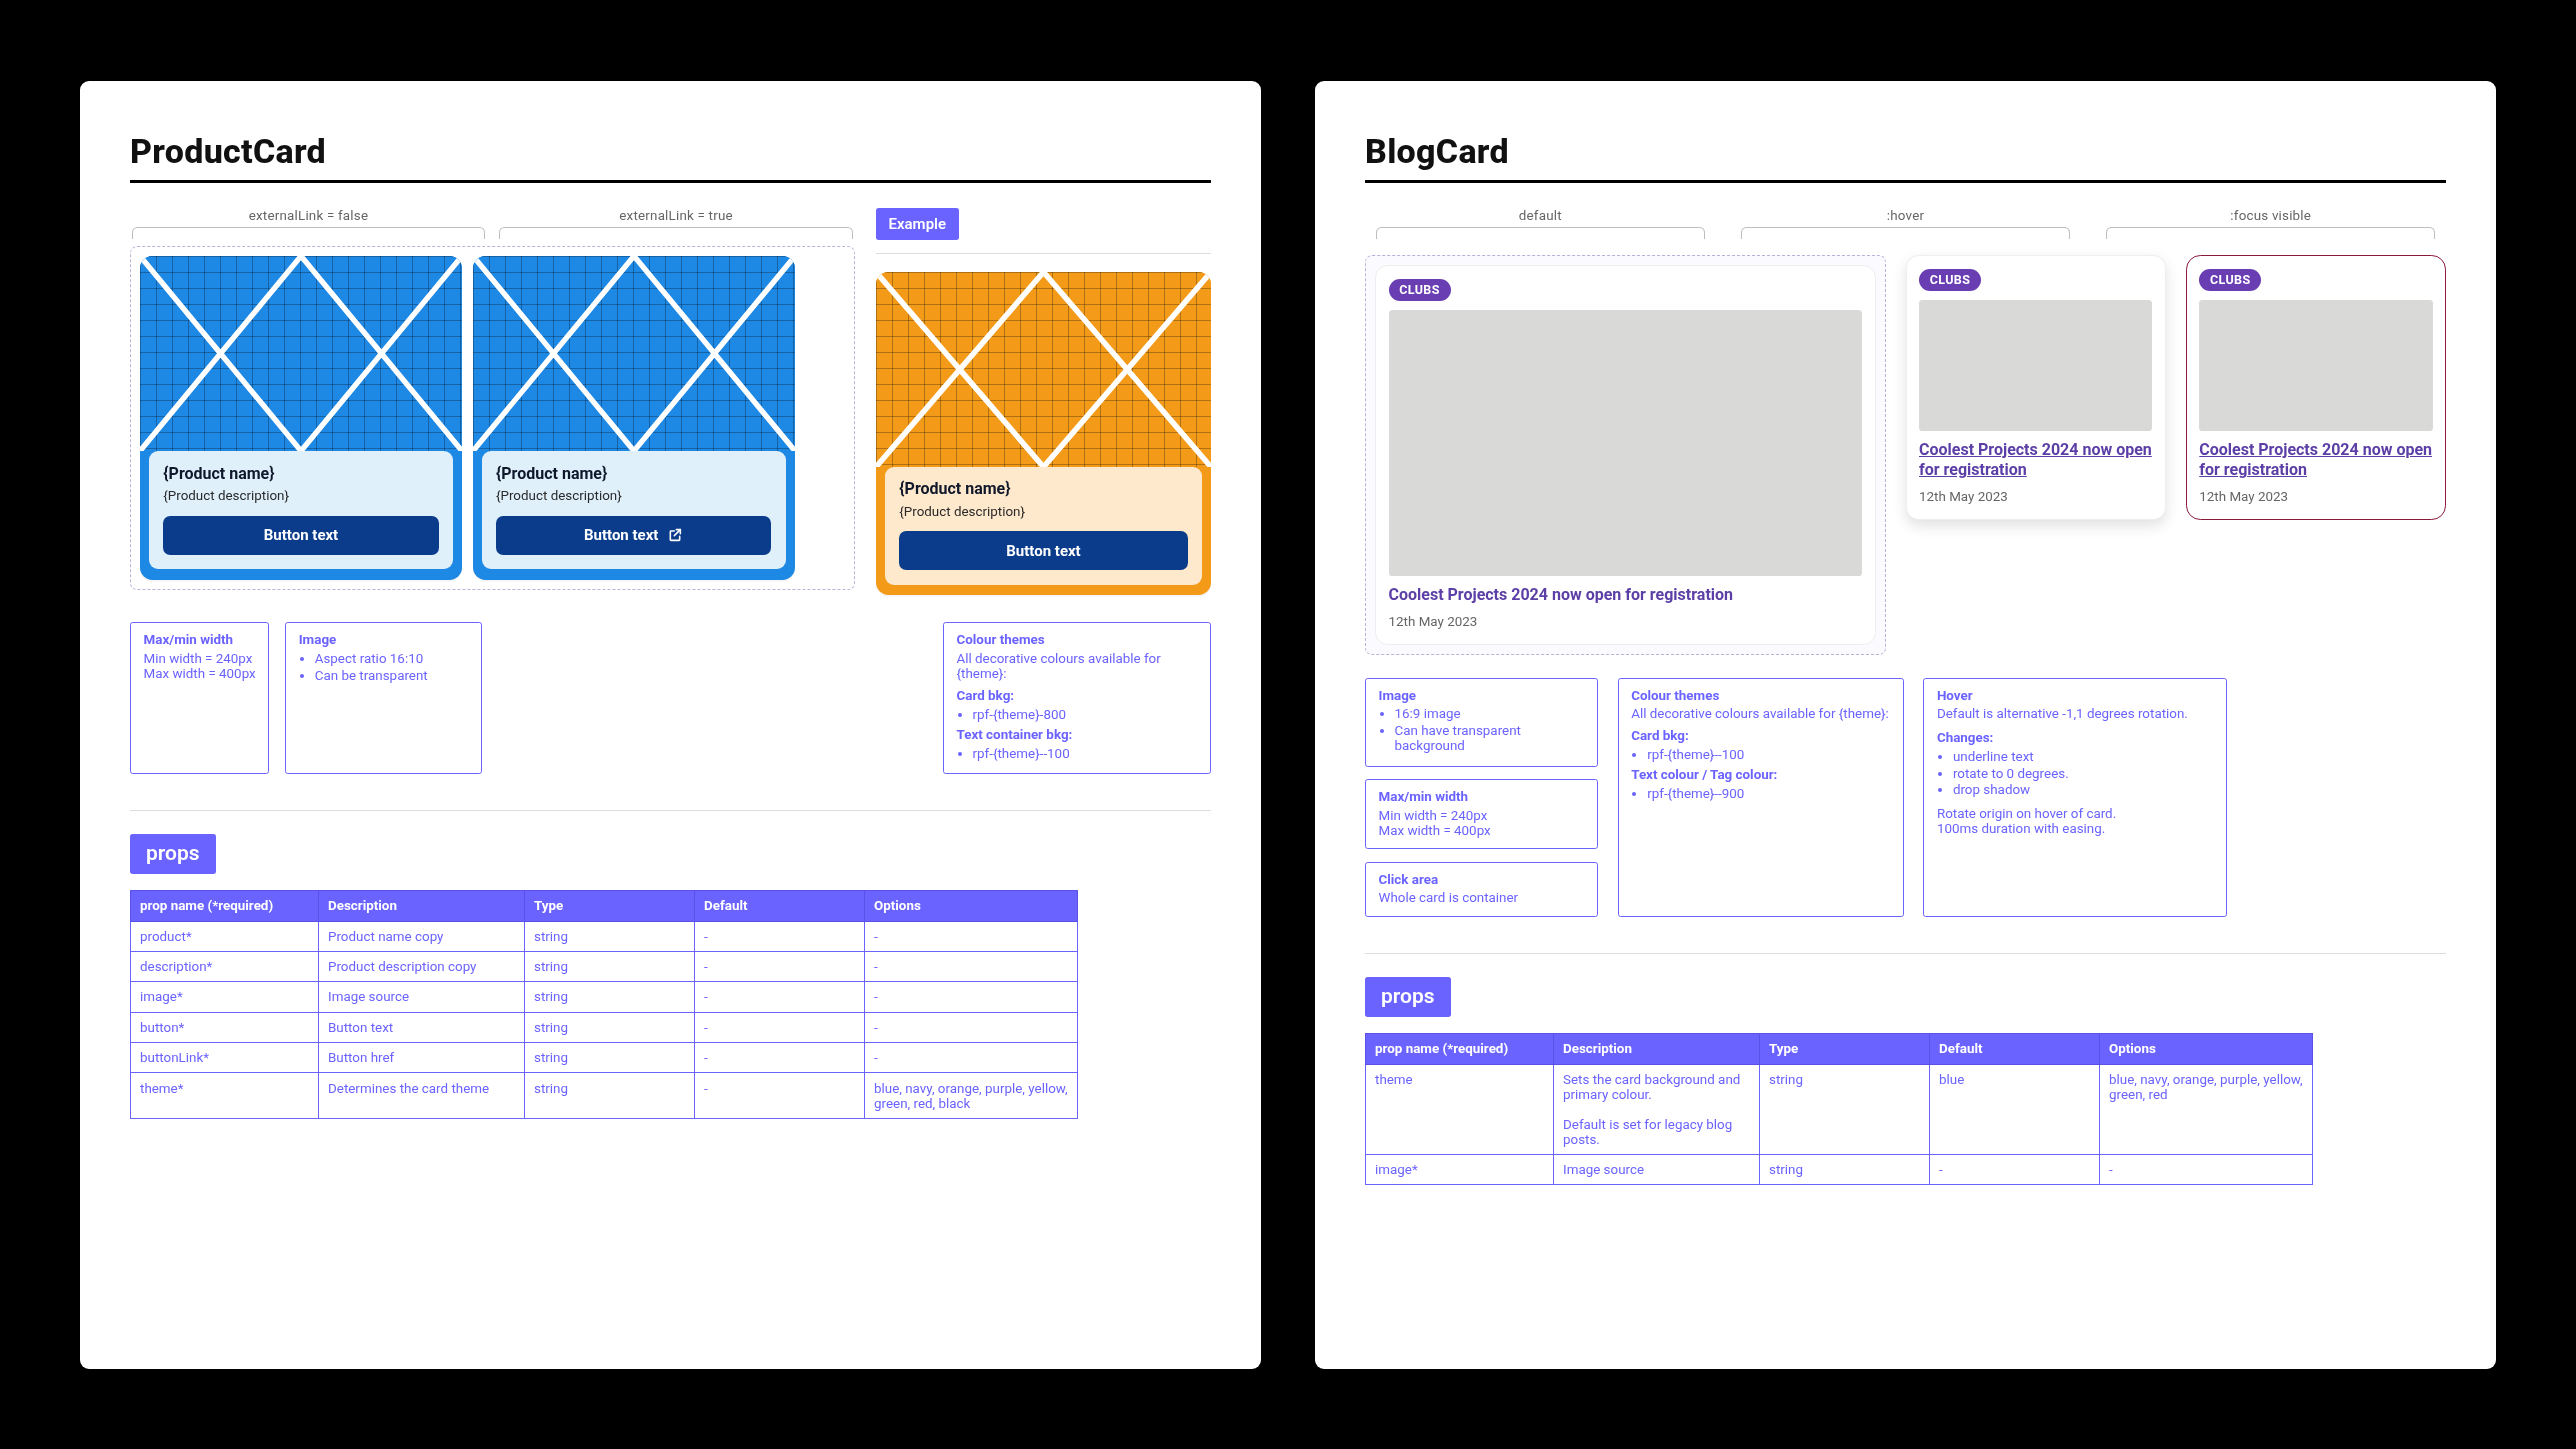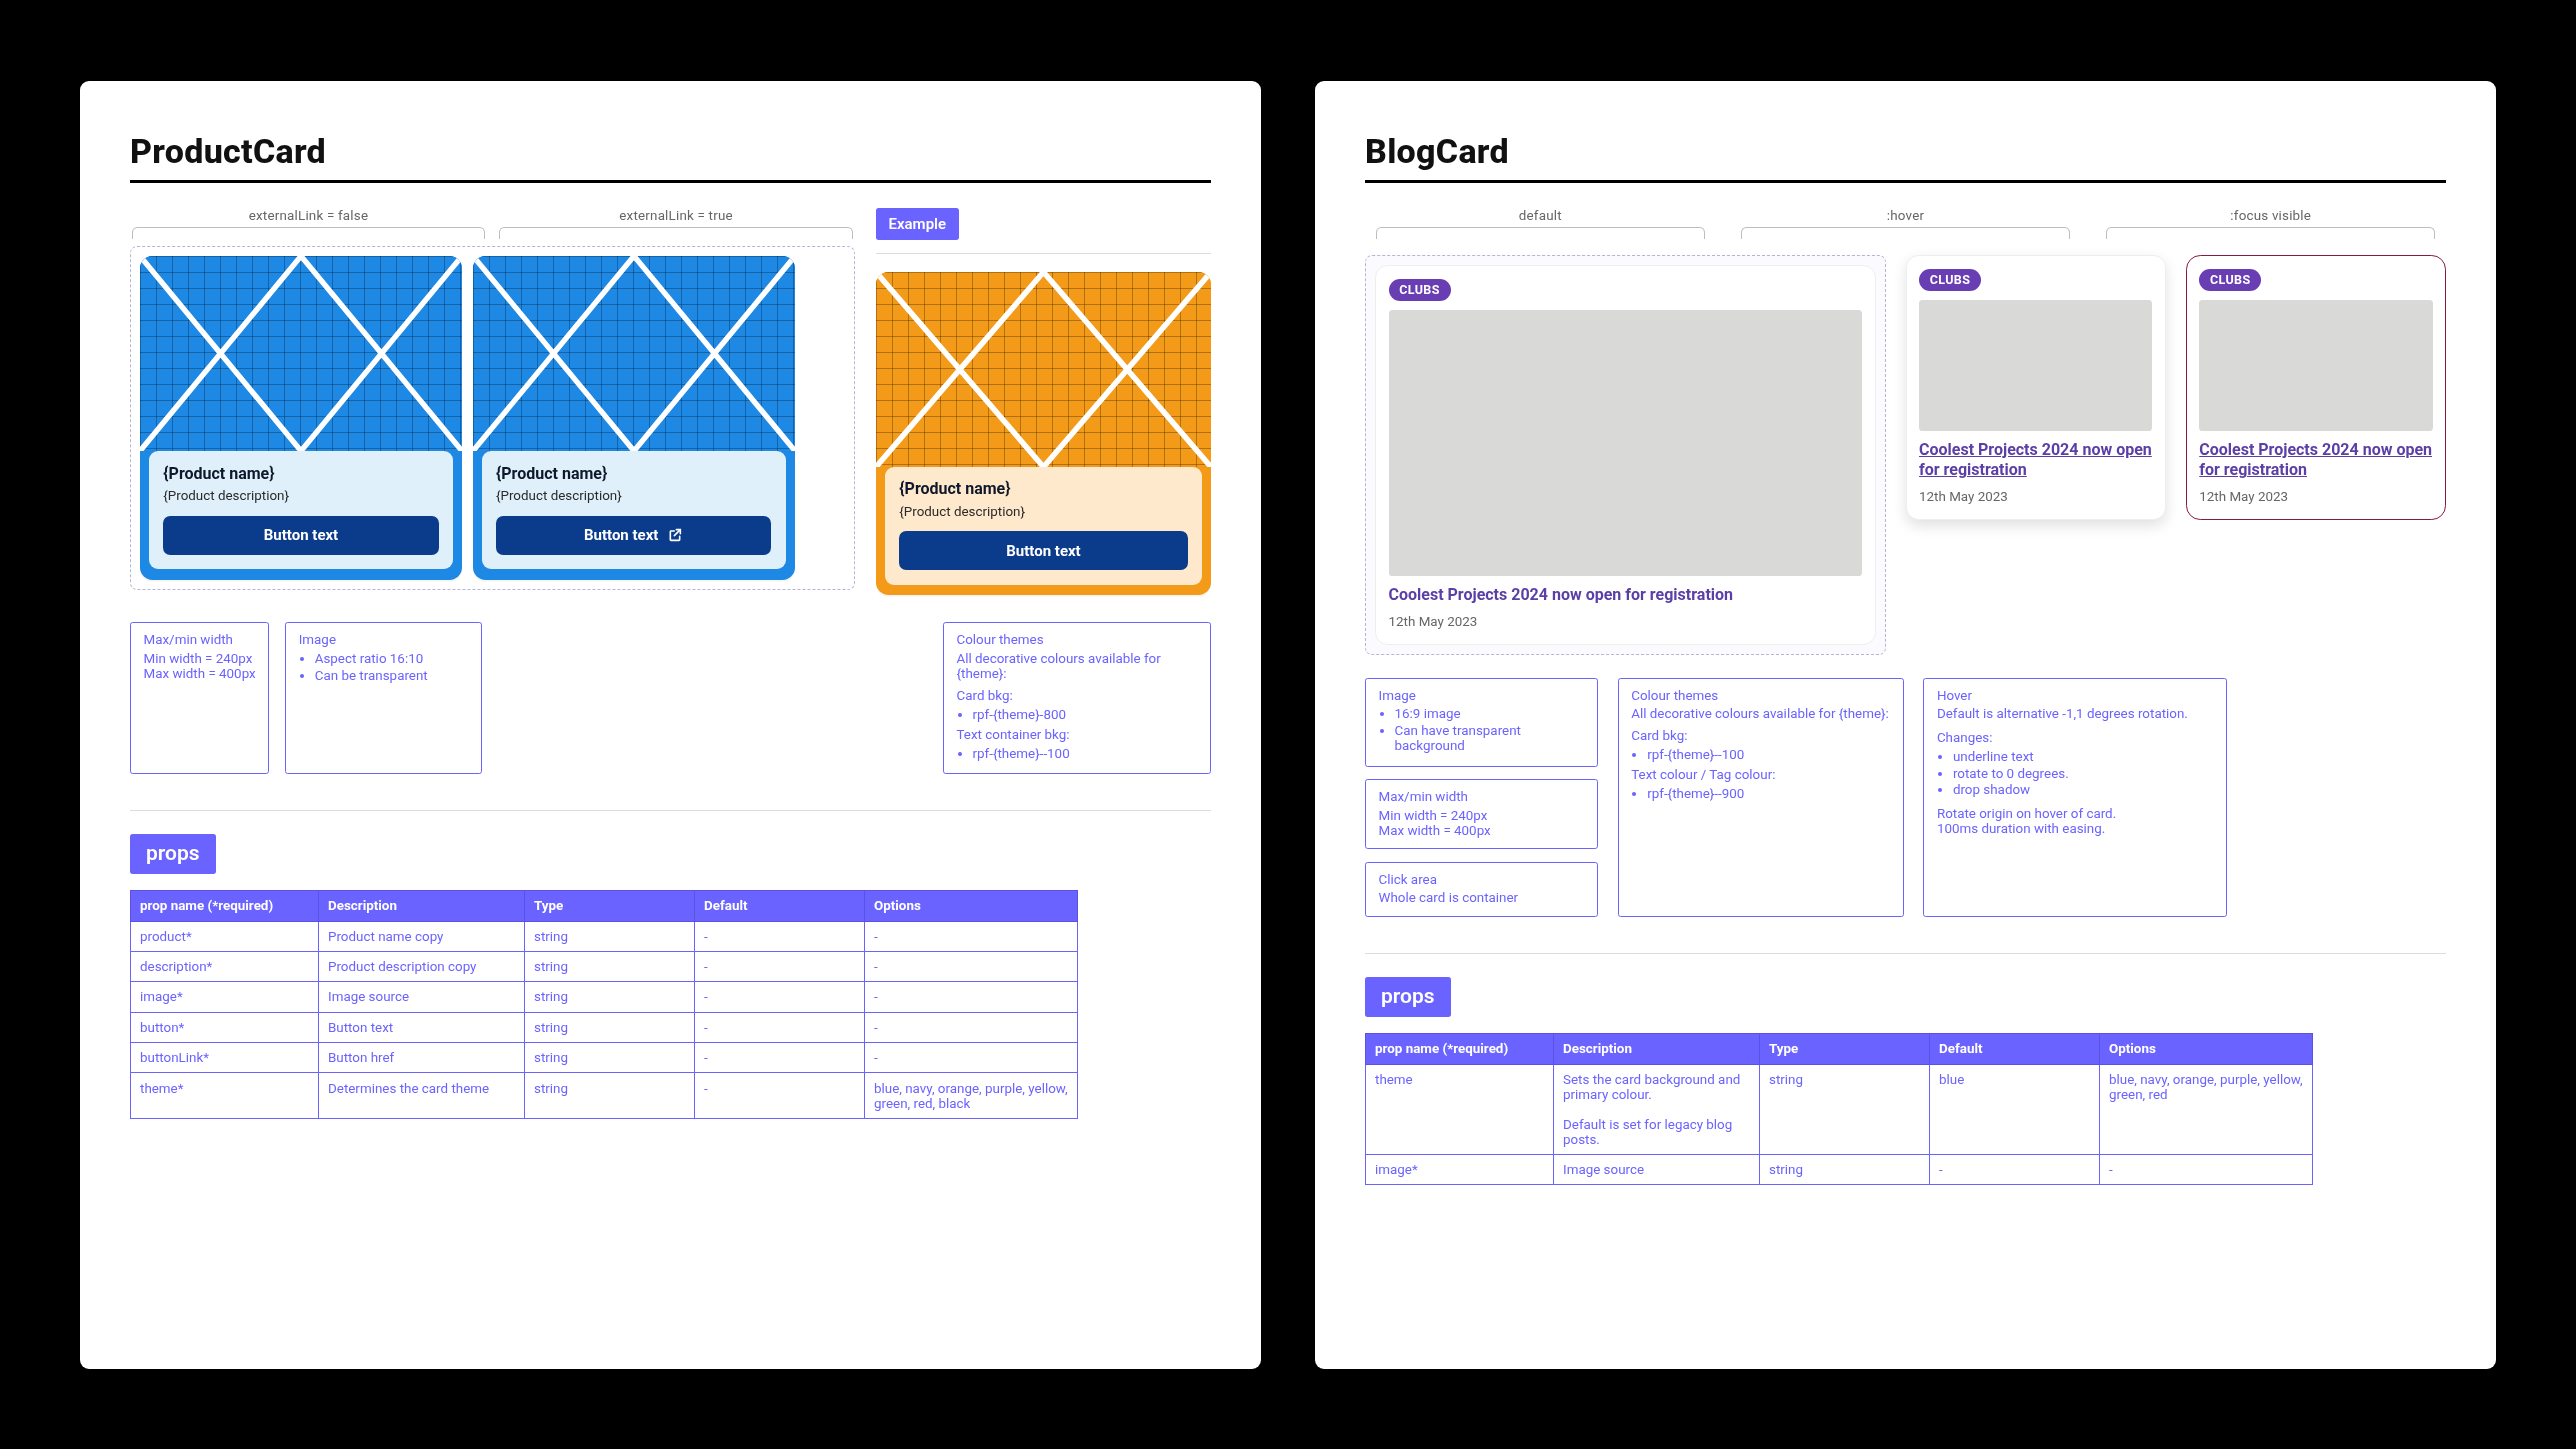--- a/index.html
+++ b/index.html
@@ -113,21 +113,21 @@
     color:#fff; background: var(--purple); border-radius: 2.7px;
   }
   .pill-props { font-size:21px; padding:7.2px 16px 9px; }
   .hr-thin { height:0.9px; background:#ddd; margin:12.5px 0 18px 0;}
   .notes-row { display:flex; gap:16px; margin-top: 27px; flex-wrap: wrap; }
   .note {
     border: 1.3px solid var(--purple); border-radius: 2.7px; padding: 9px 12.5px 10.7px 12.5px;
     font-size: 13.4px; color: var(--purple);
     max-width: 304px;
   }
-  .note .nt { font-weight:400; margin-bottom:3.6px; }
+  .note .nt { font-weight:700; margin-bottom:3.6px; }
   .note ul { margin:3.6px 0 0 16px; padding:0; }
   .note li { margin:1.8px 0; }
   .props-block { margin-top: 23px; }
   table.props {
     width: 948px; border-collapse: collapse; font-size: 13.4px; margin-top: 0;
   }
   table.props th {
     background: var(--purple); color:#fff; text-align:left; padding:7.2px 9px; font-weight:700;
     border:0.9px solid #5a52e6;
   }

